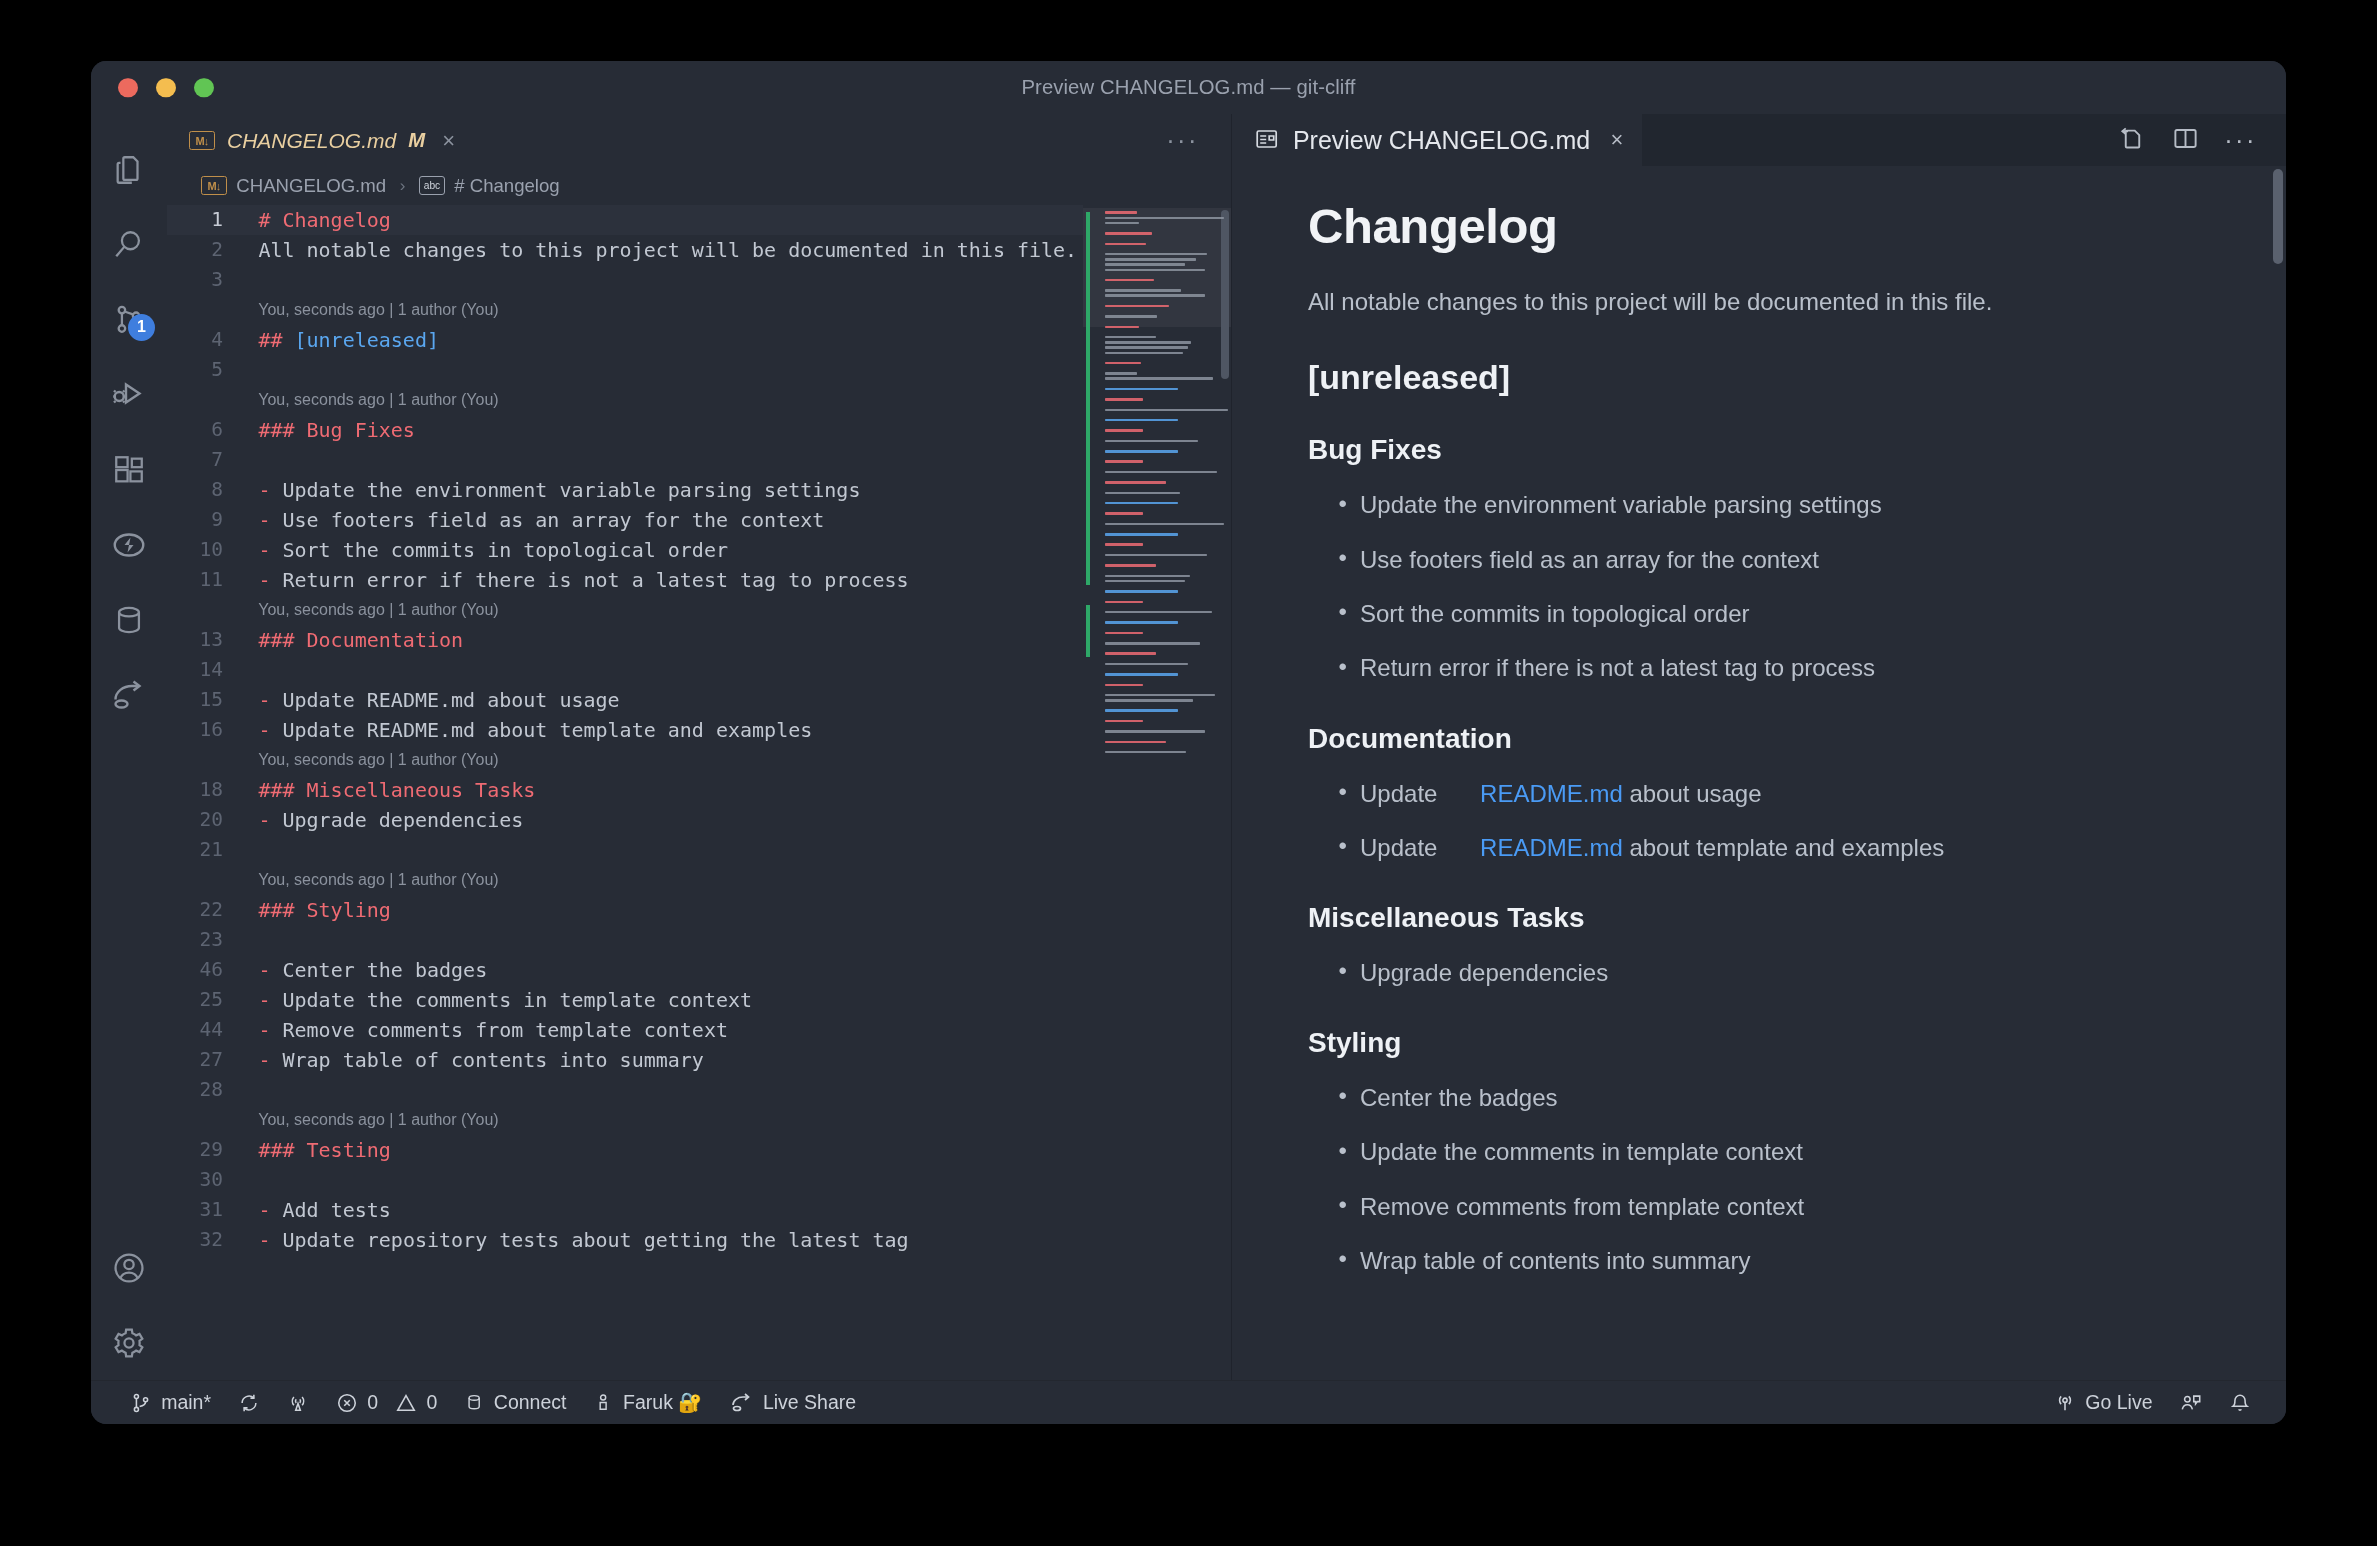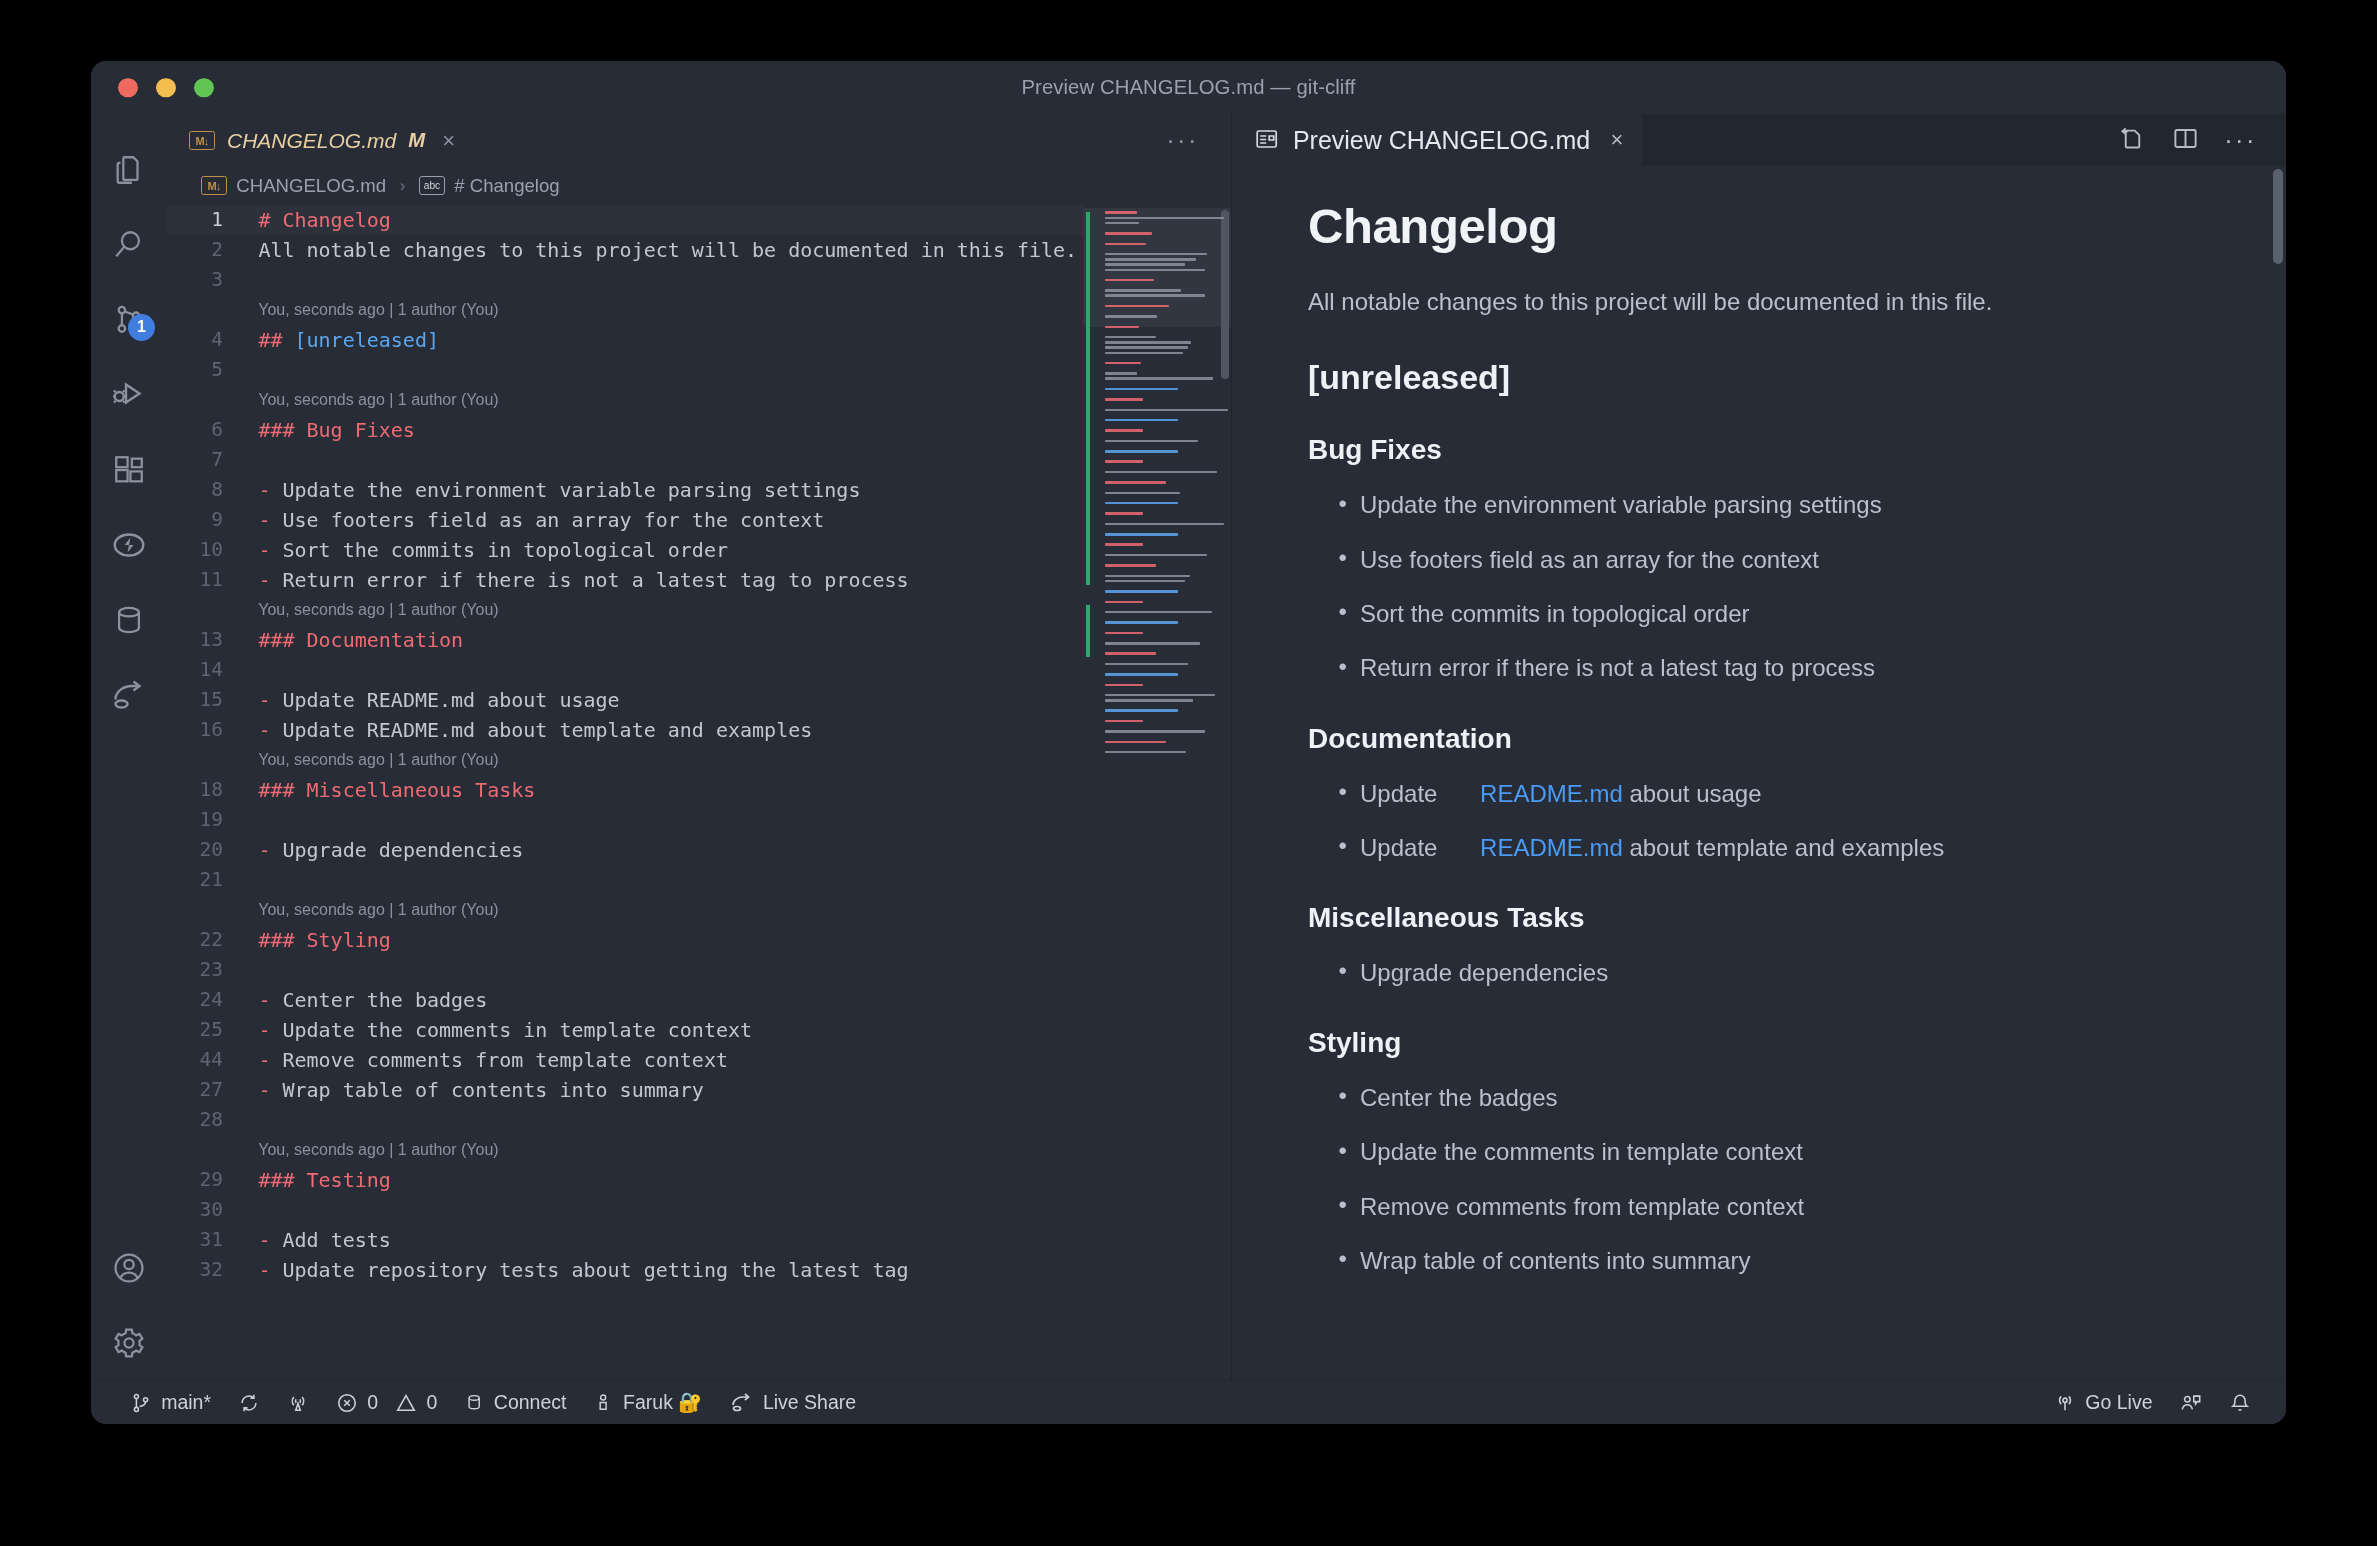--- a/index.html
+++ b/index.html
@@ -430,25 +430,20 @@
             </div>
             <div class="blame">
               <span class="blame-text">You, seconds ago | 1 author (You)</span>
             </div>
             <div class="cline">
               <div class="lnum">18</div>
               <div class="gutter added"></div>
               <div class="ctext"><span class="h-red">### Miscellaneous Tasks</span></div>
             </div>
             <div class="cline">
-              <div class="lnum">19</div>
-              <div class="gutter added"></div>
-              <div class="ctext"></div>
-            </div>
-            <div class="cline">
               <div class="lnum">20</div>
               <div class="gutter added"></div>
               <div class="ctext"><span class="dash">- </span><span>Upgrade dependencies</span></div>
             </div>
             <div class="cline">
               <div class="lnum">21</div>
               <div class="gutter added"></div>
               <div class="ctext"></div>
             </div>
             <div class="blame">
@@ -458,21 +453,21 @@
               <div class="lnum">22</div>
               <div class="gutter added"></div>
               <div class="ctext"><span class="h-red">### Styling</span></div>
             </div>
             <div class="cline">
               <div class="lnum">23</div>
               <div class="gutter added"></div>
               <div class="ctext"></div>
             </div>
             <div class="cline">
-              <div class="lnum">24</div>
+              <div class="lnum">46</div>
               <div class="gutter added"></div>
               <div class="ctext"><span class="dash">- </span><span>Center the badges</span></div>
             </div>
             <div class="cline">
               <div class="lnum">25</div>
               <div class="gutter added"></div>
               <div class="ctext"><span class="dash">- </span><span>Update the comments in template context</span></div>
             </div>
             <div class="cline">
               <div class="lnum">44</div>

